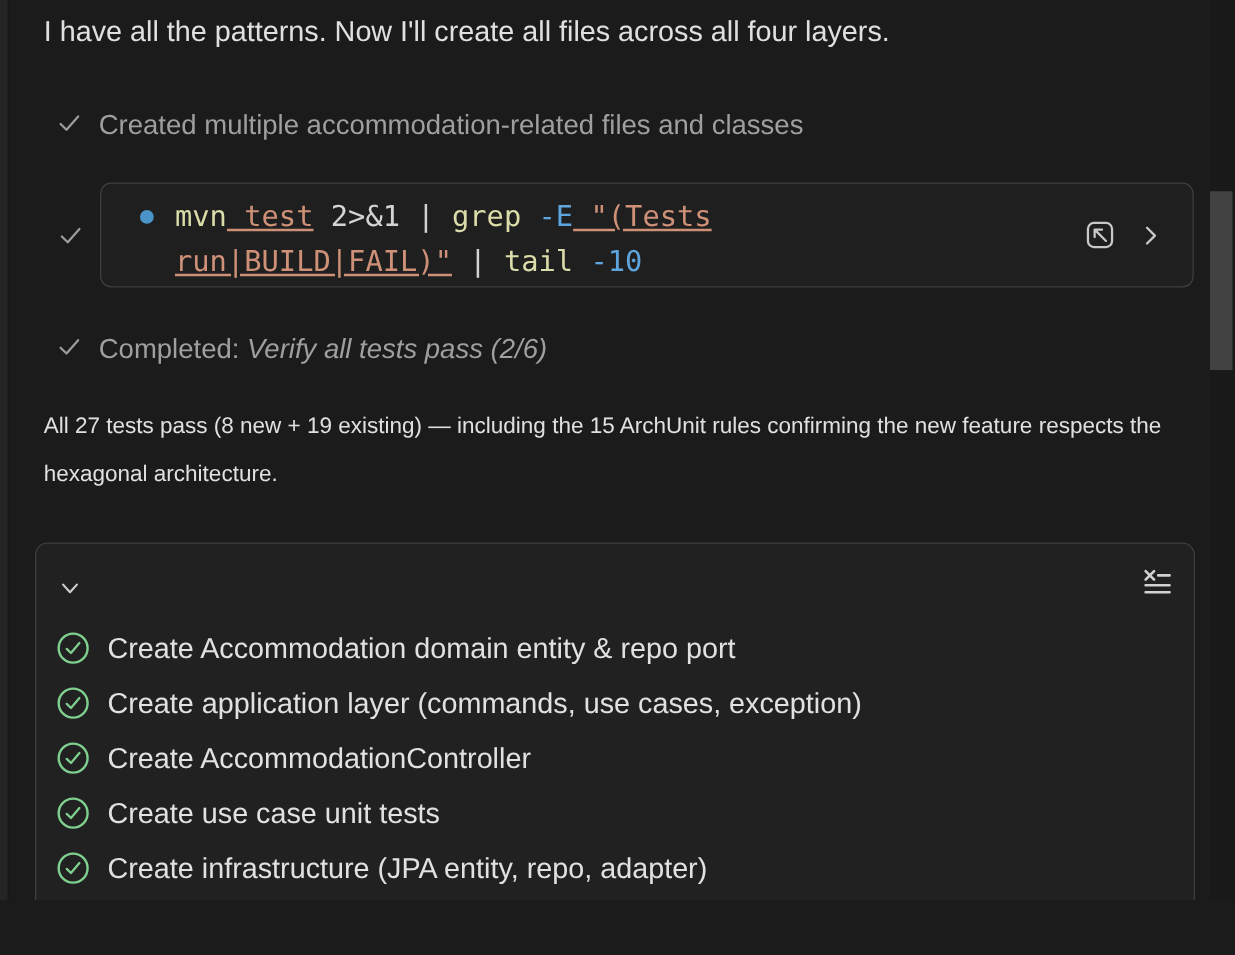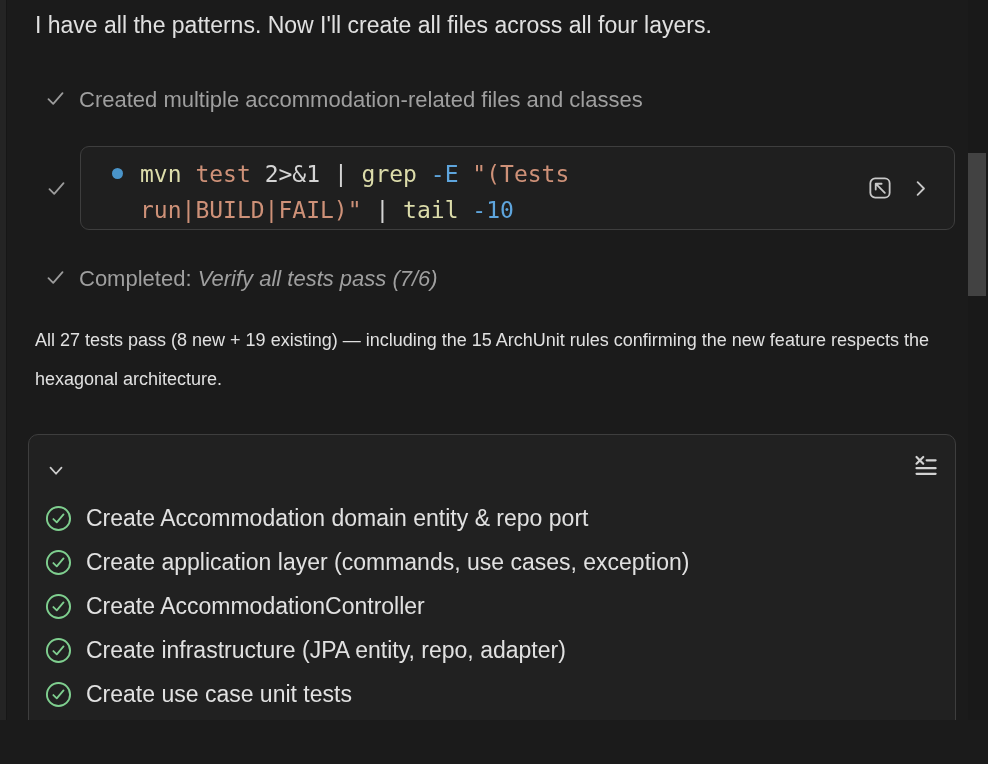--- a/index.html
+++ b/index.html
@@ -28,21 +28,21 @@
   .step-completed{left:44px;top:266px;}
   .step-completed .step-label{margin-left:12px;font-size:22px;line-height:26px;color:var(--text-muted);}
   .step-completed i{font-style:italic;}
 
   .term-check{position:absolute;left:45px;top:177px;color:var(--icon-gray);}
 
   .terminal{position:absolute;left:80px;top:146px;width:875px;height:84px;background:var(--code-bg);
     border:1px solid var(--border);border-radius:9px;}
   .bullet{position:absolute;left:31px;top:21px;width:11px;height:11px;border-radius:50%;background:var(--bullet-blue);}
   .code{position:absolute;left:59px;top:9px;font-family:"DejaVu Sans Mono",monospace;font-size:23px;line-height:36px;white-space:pre;}
-  .tok-y{color:var(--code-yellow);} .tok-o{color:var(--code-orange);}
+  .tok-y{color:var(--code-yellow);} .tok-o{color:var(--code-orange);text-decoration:underline;}
   .tok-b{color:var(--code-blue);} .tok-w{color:var(--code-plain);}
   .term-icons{position:absolute;right:22px;top:0;height:100%;display:flex;align-items:center;gap:14px;color:var(--icon-light);}
   .icon-btn{display:flex;align-items:center;justify-content:center;cursor:pointer;background:none;border:none;color:var(--icon-light);padding:0;}
 
   .summary{position:absolute;left:35px;top:321px;width:905px;font-size:18px;line-height:39px;color:var(--text-primary);}
 
   .todos{position:absolute;left:28px;top:434px;width:928px;height:346px;background:var(--panel-bg);
     border:1px solid var(--border);border-radius:10px;}
   .todos-header{position:absolute;left:0;top:0;width:100%;height:52px;cursor:pointer;}
   .todos-chevron{position:absolute;left:16px;top:25px;color:#cccccc;}
@@ -88,21 +88,21 @@
           <path d="M7.5 4.5 L13 10 L7.5 15.5" fill="none" stroke="currentColor" stroke-width="1.6" stroke-linecap="round" stroke-linejoin="round"></path>
         </svg>
       </button>
     </div>
   </div>
 
   <div class="step step-completed">
     <svg class="check-icon" width="23" height="23" viewBox="0 0 18 18">
       <path d="M3.5 9.5 L7.2 13.2 L14.5 4.8" fill="none" stroke="currentColor" stroke-width="1.4" stroke-linecap="round" stroke-linejoin="round"></path>
     </svg>
-    <span class="step-label"><span>Completed: </span><i>Verify all tests pass (7/6)</i></span>
+    <span class="step-label"><span>Completed: </span><i>Verify all tests pass (2/6)</i></span>
   </div>
 
   <p class="summary">All 27 tests pass (8 new + 19 existing) — including the 15 ArchUnit rules confirming the new feature respects the hexagonal architecture.</p>
 
   <div class="todos">
     <div class="todos-header">
       <svg class="todos-chevron" width="22" height="22" viewBox="0 0 20 20">
         <path d="M5 7 L10 12.5 L15 7" fill="none" stroke="currentColor" stroke-width="1.6" stroke-linecap="round" stroke-linejoin="round"></path>
       </svg>
       <svg class="todos-list-icon" width="27" height="27" viewBox="0 0 24 24">
@@ -133,29 +133,29 @@
       <path d="M8.7 14.6 L12.2 18 L19.2 9.8" fill="none" stroke="currentColor" stroke-width="1.9" stroke-linecap="round" stroke-linejoin="round"></path>
     </svg>
     <span class="todo-label">Create AccommodationController</span>
   </div>
 
   <div class="todo-row">
     <svg class="green-check" width="27" height="27" viewBox="0 0 28 28">
       <circle cx="14" cy="14" r="12" fill="none" stroke="currentColor" stroke-width="2"></circle>
       <path d="M8.7 14.6 L12.2 18 L19.2 9.8" fill="none" stroke="currentColor" stroke-width="1.9" stroke-linecap="round" stroke-linejoin="round"></path>
     </svg>
-    <span class="todo-label">Create infrastructure (JPA entity, repo, adapter)</span>
+    <span class="todo-label">Create use case unit tests</span>
   </div>
 
   <div class="todo-row">
     <svg class="green-check" width="27" height="27" viewBox="0 0 28 28">
       <circle cx="14" cy="14" r="12" fill="none" stroke="currentColor" stroke-width="2"></circle>
       <path d="M8.7 14.6 L12.2 18 L19.2 9.8" fill="none" stroke="currentColor" stroke-width="1.9" stroke-linecap="round" stroke-linejoin="round"></path>
     </svg>
-    <span class="todo-label">Create use case unit tests</span>
+    <span class="todo-label">Create infrastructure (JPA entity, repo, adapter)</span>
   </div>
 
   <div class="todo-row">
     <svg class="green-check" width="27" height="27" viewBox="0 0 28 28">
       <circle cx="14" cy="14" r="12" fill="none" stroke="currentColor" stroke-width="2"></circle>
       <path d="M8.7 14.6 L12.2 18 L19.2 9.8" fill="none" stroke="currentColor" stroke-width="1.9" stroke-linecap="round" stroke-linejoin="round"></path>
     </svg>
     <span class="todo-label">Verify all tests pass</span>
   </div>
 </div>

